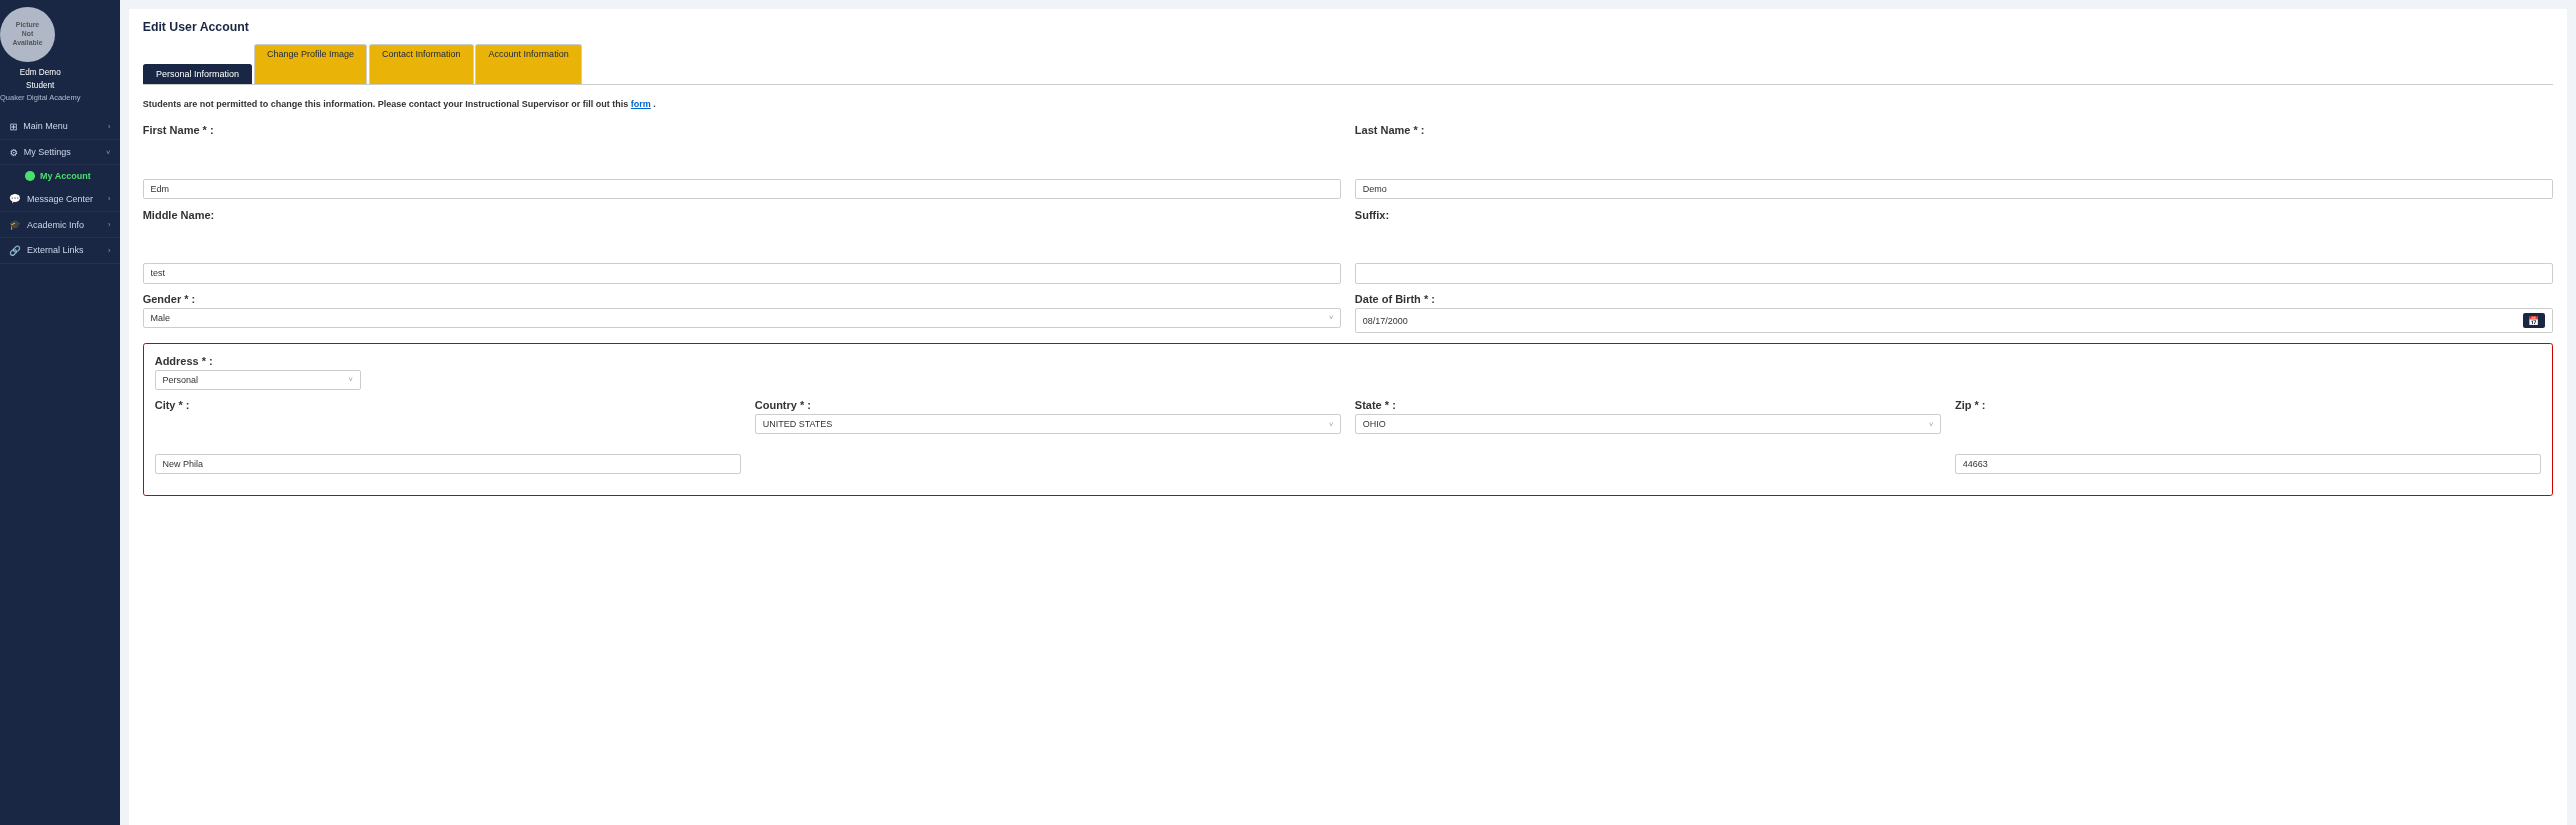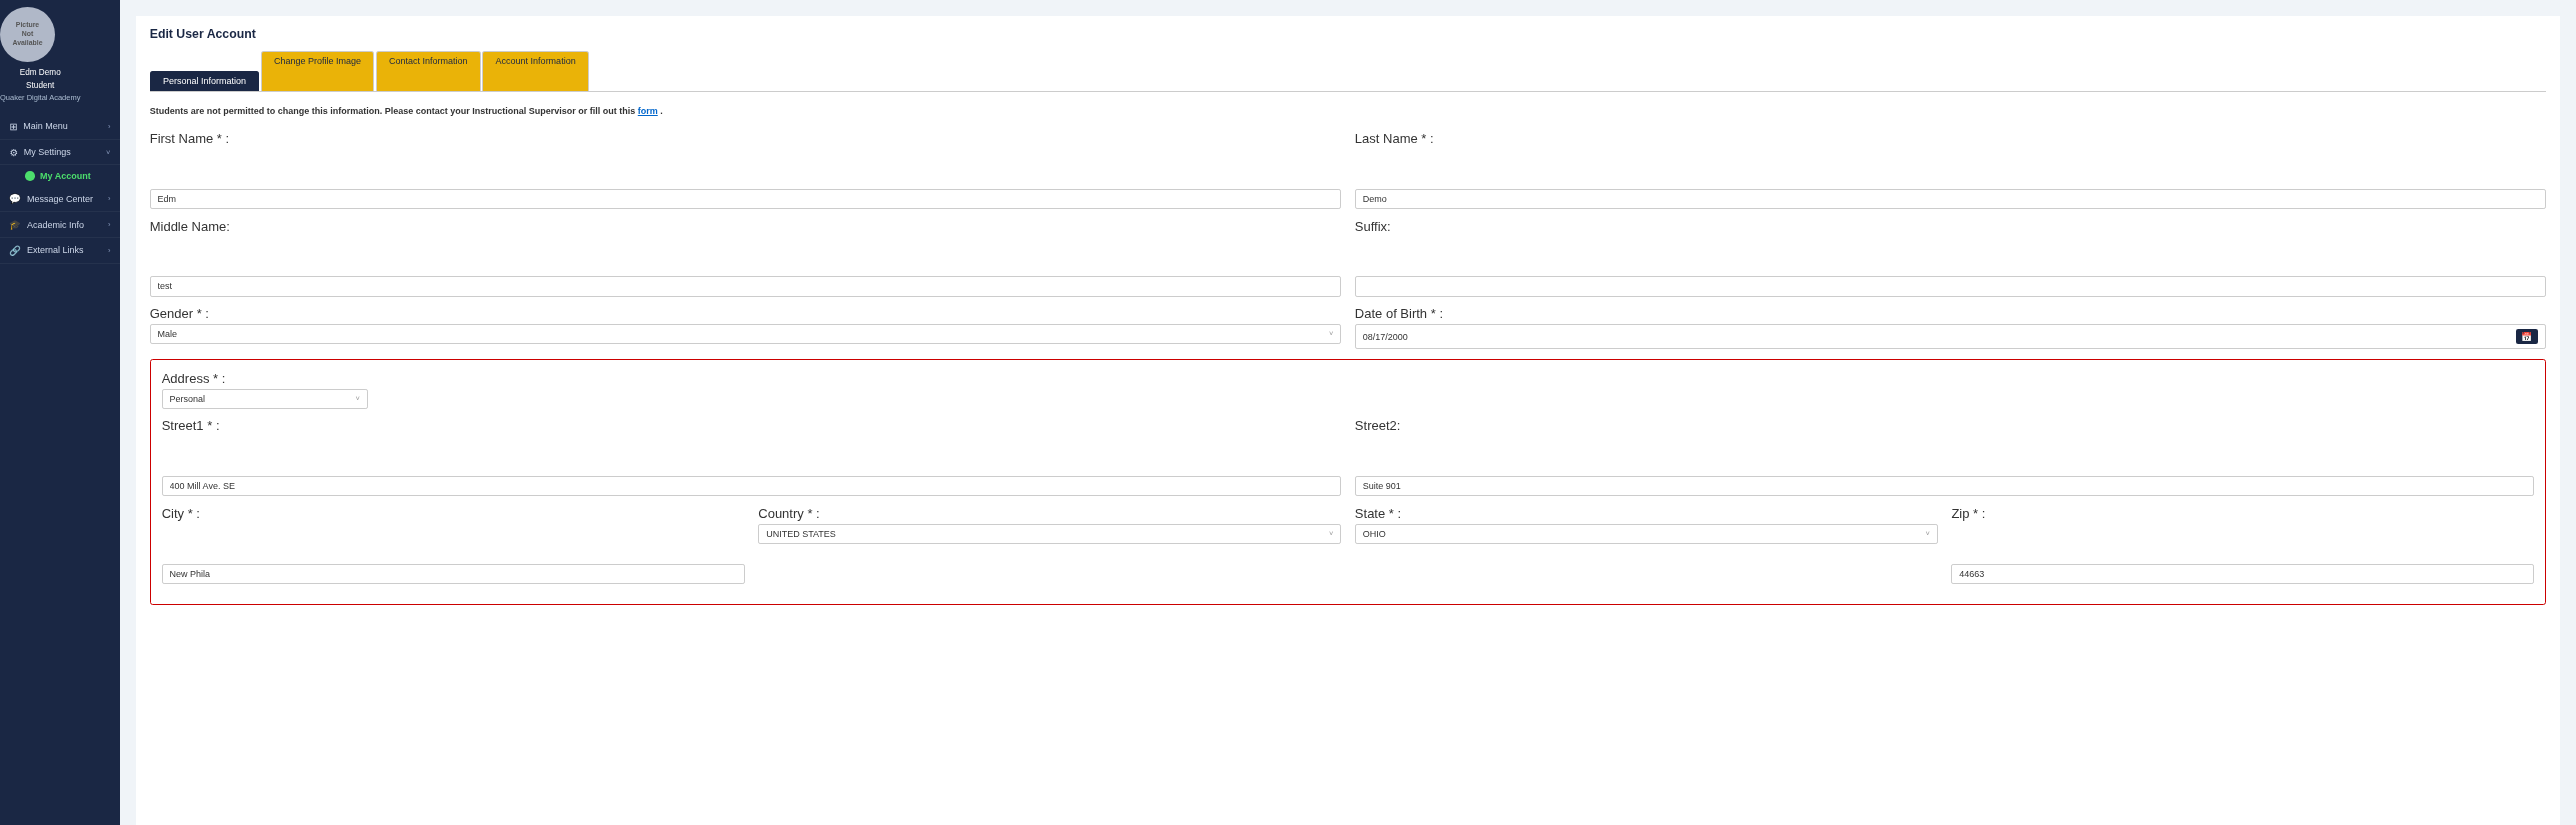--- a/index.html
+++ b/index.html
@@ -69,21 +69,21 @@
       margin-right: 5.5px;
       display: inline-block;
     }
     .chevron { font-size: 7.5px; color: #8899bb; }
 
     
     .main {
       flex: 1;
       overflow-y: auto;
       background: #f0f4f8;
-      padding: 16px;
+      padding: 9px;
     }
     .content-area {
       background: #fff;
       margin: 0;
       padding: 11px 13.7px;
       min-height: 100vh;
     }
     .page-title {
       font-size: 12.3px;
       color: #1a2744;
@@ -130,23 +130,23 @@
       gap: 13.7px;
       margin-bottom: 9.6px;
     }
     .form-group {
       flex: 1;
       display: flex;
       flex-direction: column;
       gap: 2.7px;
     }
     .form-label {
-      font-size: 13px;
-      color: #333;
-      font-weight: 400;
+      font-size: 11px;
+      color: #333;
+      font-weight: 700;
     }
     .form-control {
       border: 0.7px solid #ccc;
       border-radius: 2.1px;
       padding: 4.1px 6.9px;
       font-size: 9px;
       color: #333;
       background: #fff;
       width: 100%;
       margin-top: 40px;
@@ -324,30 +324,20 @@
       <div class="form-row">
         <div class="form-group" style="max-width: 206px;">
           <label class="form-label">Address * :</label>
           <div class="form-control-select">
             <span>Personal</span>
             <span style="color:#999; font-size:7.5px;">˅</span>
           </div>
         </div>
       </div>
 
-      <div class="form-row">
-        <div class="form-group">
-          <label class="form-label">Street1 * :</label>
-          <input class="form-control" type="text" readonly="" value="400 Mill Ave. SE" style="">
-        </div>
-        <div class="form-group">
-          <label class="form-label">Street2:</label>
-          <input class="form-control" type="text" readonly="" value="Suite 901" style="">
-        </div>
-      </div>
 
       <div class="form-row">
         <div class="form-group">
           <label class="form-label">City * :</label>
           <input class="form-control" type="text" readonly="" value="New Phila" style="">
         </div>
         <div class="form-group">
           <label class="form-label">Country * :</label>
           <div class="form-control-select">
             <span>UNITED STATES</span>

